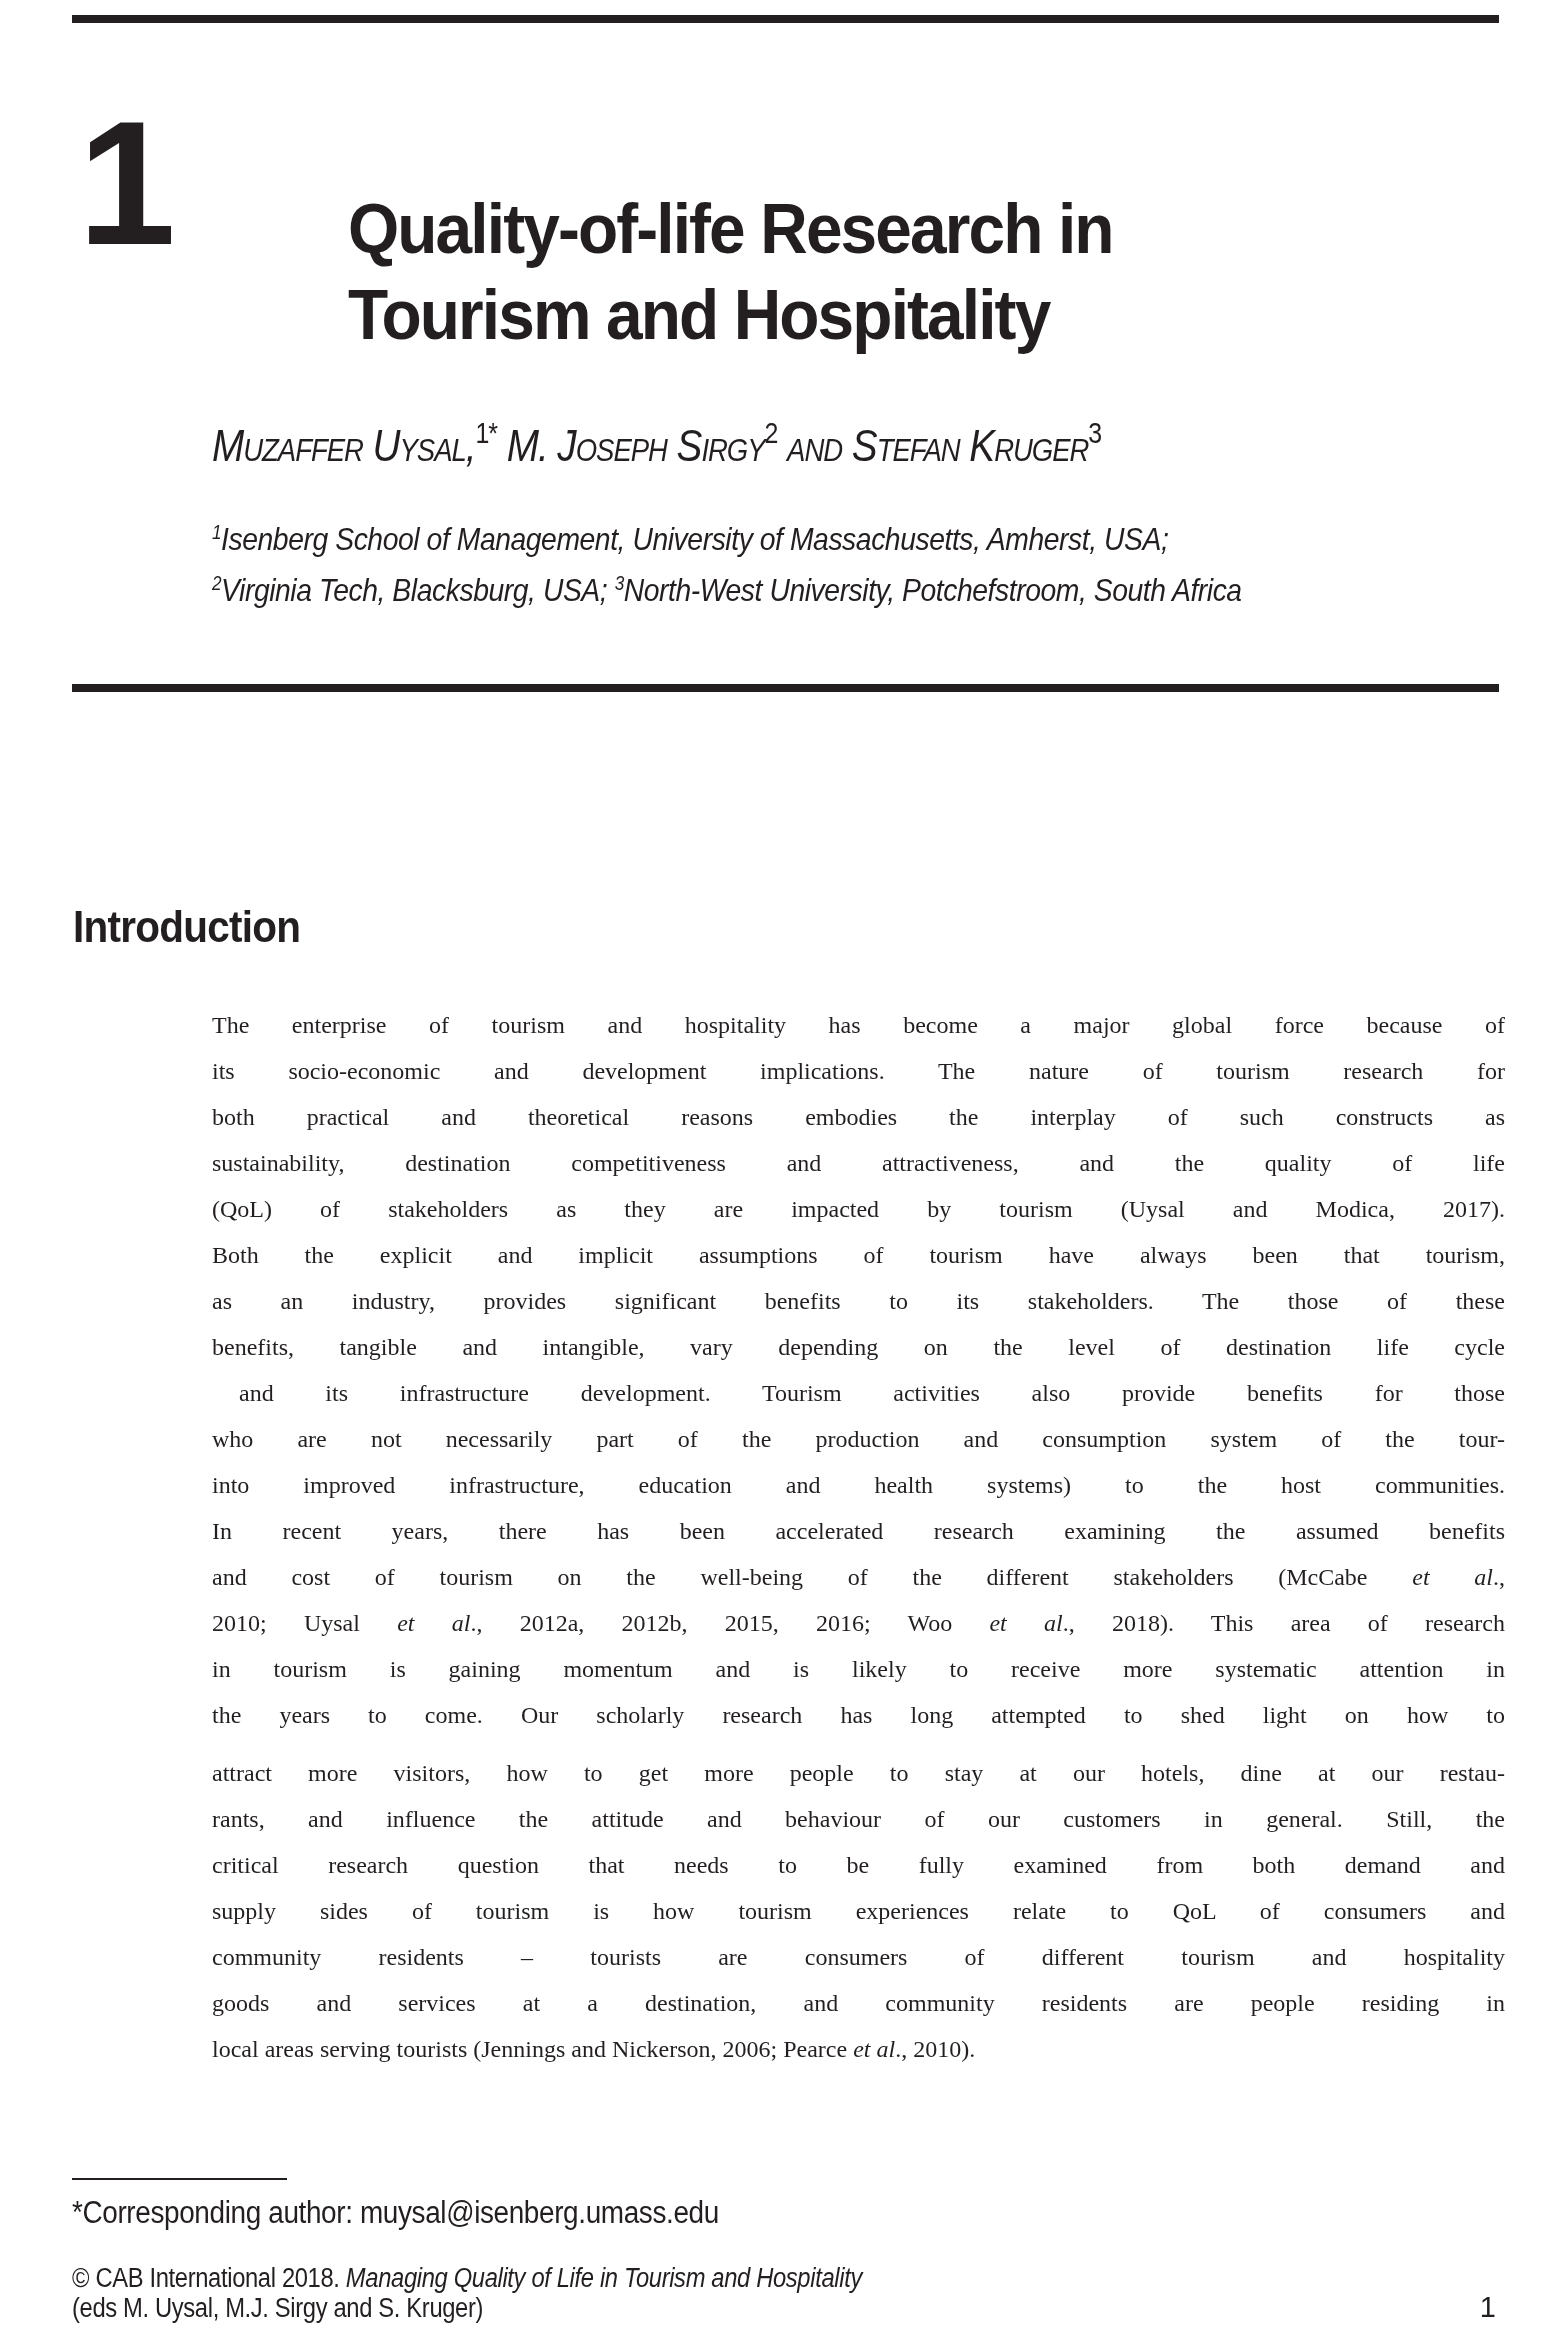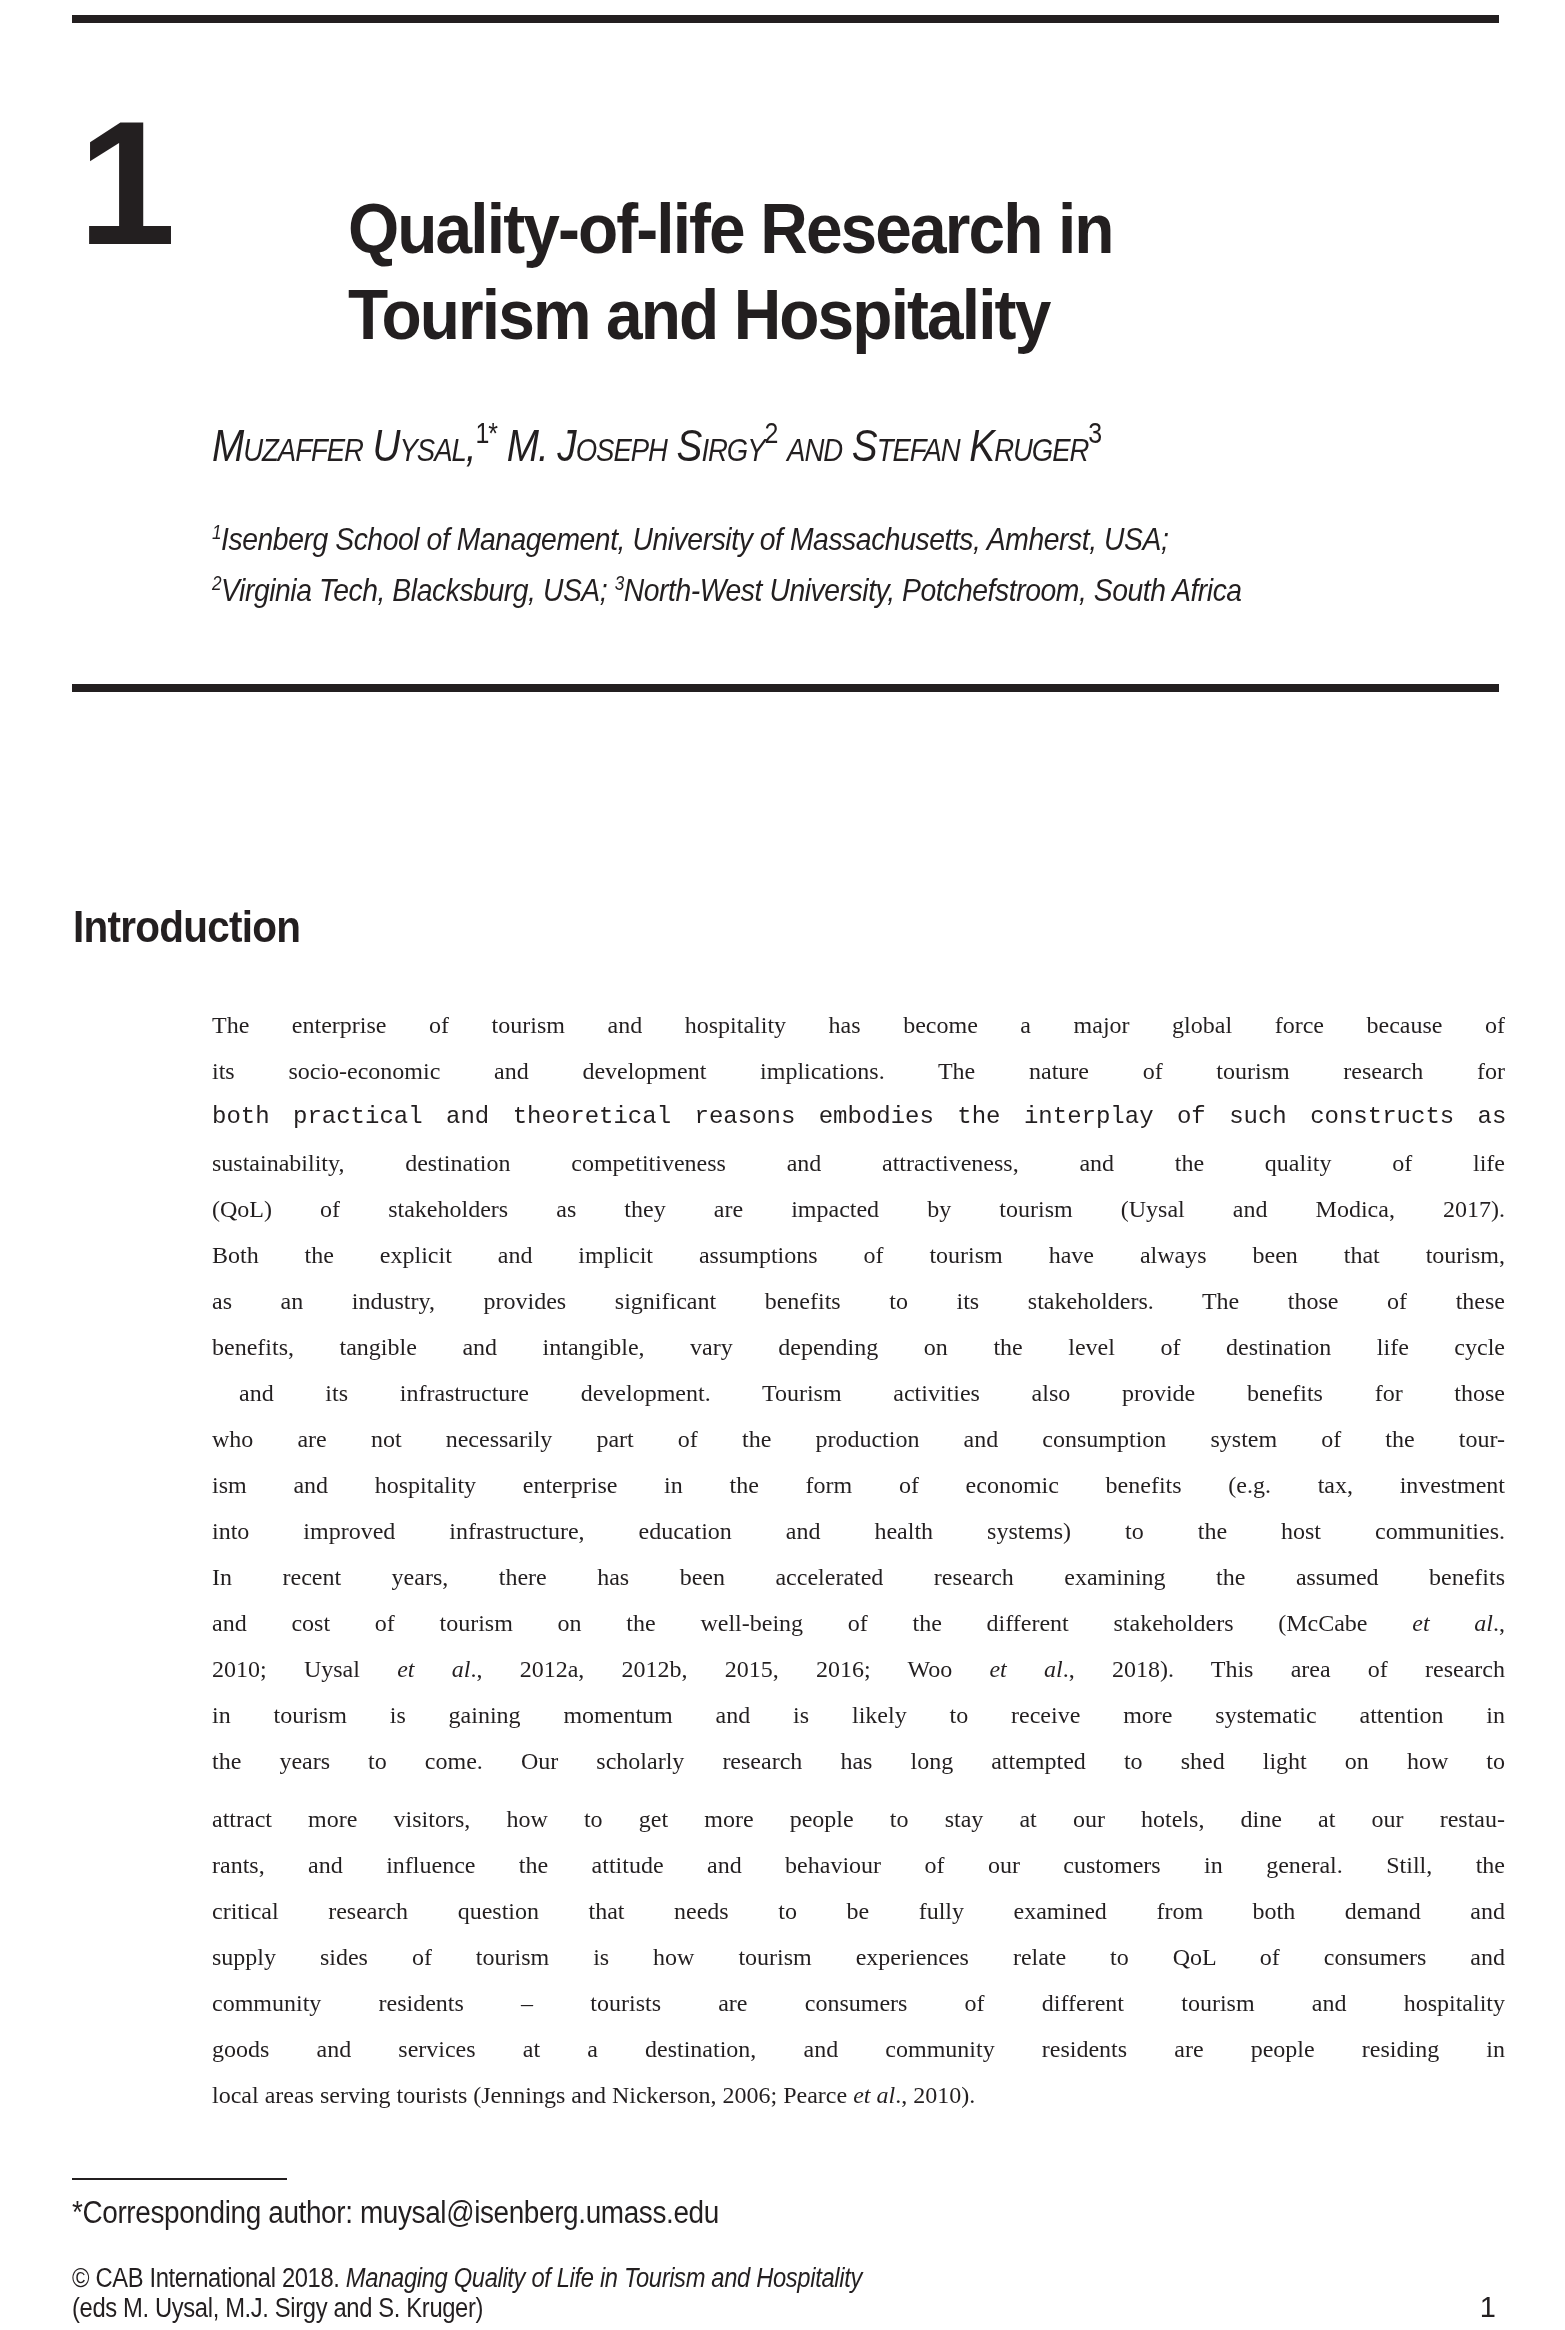--- a/index.html
+++ b/index.html
@@ -196,29 +196,28 @@
   </div>
 </div>
 
 <div class="rule" id="rule-mid"></div>
 
 <h2 class="section-heading" style="margin:0;">Introduction</h2>
 
 <div class="body-text" id="body-text">
     <span class="line" style="display: block; width: auto; word-spacing: 4.2px;"><span>The enterprise of tourism and hospitality has become a major global force because of</span></span>
     <span class="line" style="display: block; width: auto; word-spacing: 5.7px;"><span>its socio-economic and development implications. The nature of tourism research for</span></span>
-    <span class="line" style="display: block; width: auto; word-spacing: 9px; font-family: Liberation Mono, monospace;"><span>both practical and theoretical reasons embodies the interplay of such constructs as</span></span>
+    <span class="line" style="display: block; width: auto; word-spacing: 9px;"><span>both practical and theoretical reasons embodies the interplay of such constructs as</span></span>
     <span class="line" style="display: block; width: auto; word-spacing: 9px;"><span>sustainability, destination competitiveness and attractiveness, and the quality of life</span></span>
     <span class="line" style="display: block; width: auto; word-spacing: 8.3px;"><span>(QoL) of stakeholders as they are impacted by tourism (Uysal and Modica, 2017).</span></span>
     <span class="line" style="display: block; width: auto; word-spacing: 5px;"><span>Both the explicit and implicit assumptions of tourism have always been that tourism,</span></span>
     <span class="line" style="display: block; width: auto; word-spacing: 7.9px;"><span>as an industry, provides significant benefits to its stakeholders. The those of these</span></span>
     <span class="line" style="display: block; width: auto; word-spacing: 4.4px;"><span>benefits, tangible and intangible, vary depending on the level of destination life cycle</span></span>
     <span class="line" style="display: block; width: auto; word-spacing: 6.7px; margin-left: 27px;"><span>and its infrastructure development. Tourism activities also provide benefits for those</span></span>
     <span class="line" style="display: block; width: auto; word-spacing: 6.5px;"><span>who are not necessarily part of the production and consumption system of the tour-</span></span>
-    <span class="line" style="display: block; width: auto; word-spacing: 6.2px;"><span>ism and hospitality enterprise in the form of economic benefits (e.g. tax, investment</span></span>
     <span class="line" style="display: block; width: auto; word-spacing: 6px;"><span>into improved infrastructure, education and health systems) to the host communities.</span></span>
     <span class="line" style="display: block; width: auto; word-spacing: 6.8px;"><span>In recent years, there has been accelerated research examining the assumed benefits</span></span>
     <span class="line" style="display: block; width: auto; word-spacing: 7.5px;"><span>and cost of tourism on the well-being of the different stakeholders (McCabe </span><em>et al</em><span>.,</span></span>
     <span class="line" style="display: block; width: auto; word-spacing: 2.9px;"><span>2010; Uysal </span><em>et al</em><span>., 2012a, 2012b, 2015, 2016; Woo </span><em>et al</em><span>., 2018). This area of research</span></span>
     <span class="line" style="display: block; width: auto; word-spacing: 4.6px;"><span>in tourism is gaining momentum and is likely to receive more systematic attention in</span></span>
     <span class="line" style="display: block; width: auto; word-spacing: 4.2px;"><span>the years to come. Our scholarly research has long attempted to shed light on how to</span></span>
     <span class="line" style="display: block; width: auto; word-spacing: 4px; margin-top: 12px;"><span>attract more visitors, how to get more people to stay at our hotels, dine at our restau-</span></span>
     <span class="line" style="display: block; width: auto; word-spacing: 5.5px;"><span>rants, and influence the attitude and behaviour of our customers in general. Still, the</span></span>
     <span class="line" style="display: block; width: auto; word-spacing: 10.4px;"><span>critical research question that needs to be fully examined from both demand and</span></span>
     <span class="line" style="display: block; width: auto; word-spacing: 6.3px;"><span>supply sides of tourism is how tourism experiences relate to QoL of consumers and</span></span>

